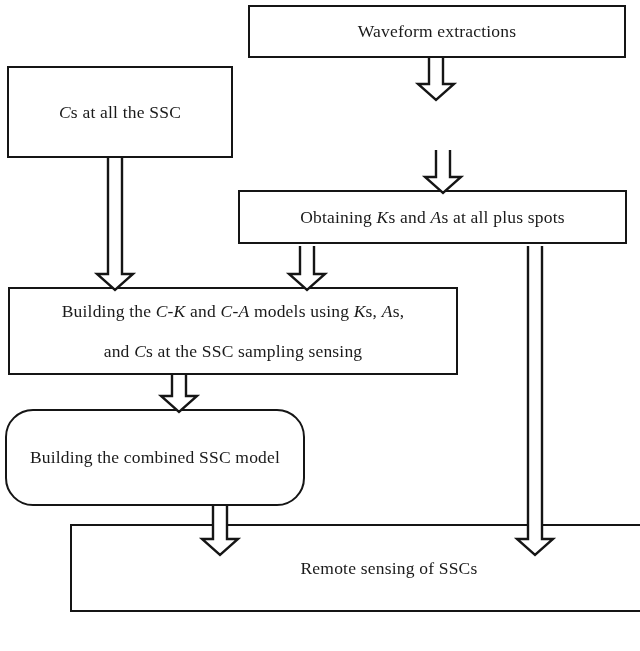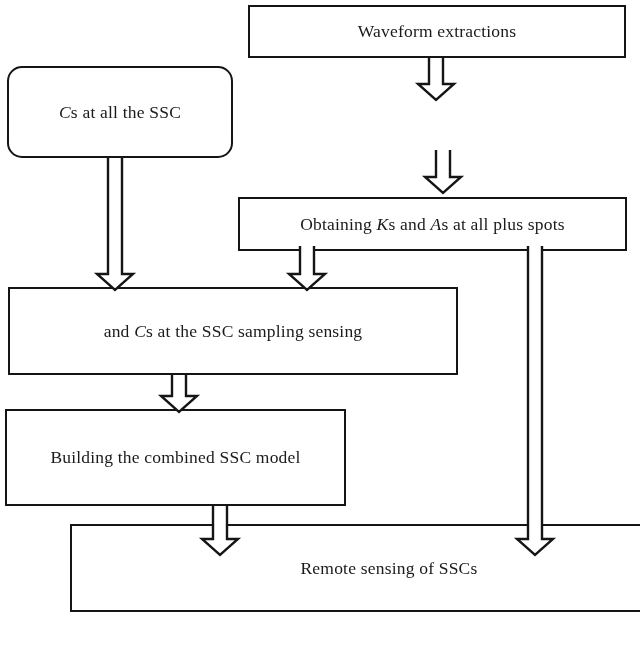--- a/index.html
+++ b/index.html
@@ -26,25 +26,25 @@
     justify-content: center;
     align-items: center;
     text-align: center;
     font-size: 17.5px;
     letter-spacing: 0.2px;
   }
   .line { line-height: 1.2; white-space: nowrap; }
   .gap2 { row-gap: 21px; }
 
   #box-we { left: 248px; top: 5px;   width: 378px; height: 53px; }
-  #box-cs { left: 7px;   top: 66px;  width: 226px; height: 92px; border-radius: 15px; }
+  #box-cs { left: 7px;   top: 66px;  width: 226px; height: 92px; }
   #box-wd { left: 245px; top: 97px;  width: 384px; height: 53px; }
-  #box-ob { left: 238px; top: 197px; width: 389px; height: 54px; }
+  #box-ob { left: 238px; top: 190px; width: 389px; height: 54px; }
   #box-ck { left: 8px;   top: 287px; width: 450px; height: 88px; row-gap: 19px; }
-  #box-bc { left: 5px;   top: 409px; width: 341px; height: 97px; }
+  #box-bc { left: 5px;   top: 409px; width: 300px; height: 97px; border-radius: 28px; }
   #box-rs { left: 70px;  top: 524px; width: 638px; height: 88px; }
 
   .arrows {
     position: absolute;
     left: 0; top: 0;
     width: 640px;
     height: 651px;
     pointer-events: none;
   }
   .arrows path {
@@ -66,20 +66,21 @@
   <div class="box gap2" id="box-cs">
     <div class="line"><span style="font-style: italic;">C</span><span>s at all the SSC</span></div>
   </div>
 
 
   <div class="box" id="box-ob">
     <div class="line"><span>Obtaining </span><span style="font-style: italic;">K</span><span>s and </span><span style="font-style: italic;">A</span><span>s at all plus spots</span></div>
   </div>
 
   <div class="box" id="box-ck">
+    <div class="line"><span>Building the </span><span style="font-style: italic;">C-K</span><span> and </span><span style="font-style: italic;">C-A</span><span> models using </span><span style="font-style: italic;">K</span><span>s, </span><span style="font-style: italic;">A</span><span>s,</span></div>
     <div class="line"><span>and </span><span style="font-style: italic;">C</span><span>s at the SSC sampling sensing</span></div>
   </div>
 
   <div class="box" id="box-bc">
     <div class="line">Building the combined SSC model</div>
   </div>
 
   <div class="box" id="box-rs">
     <div class="line">Remote sensing of SSCs</div>
   </div>

